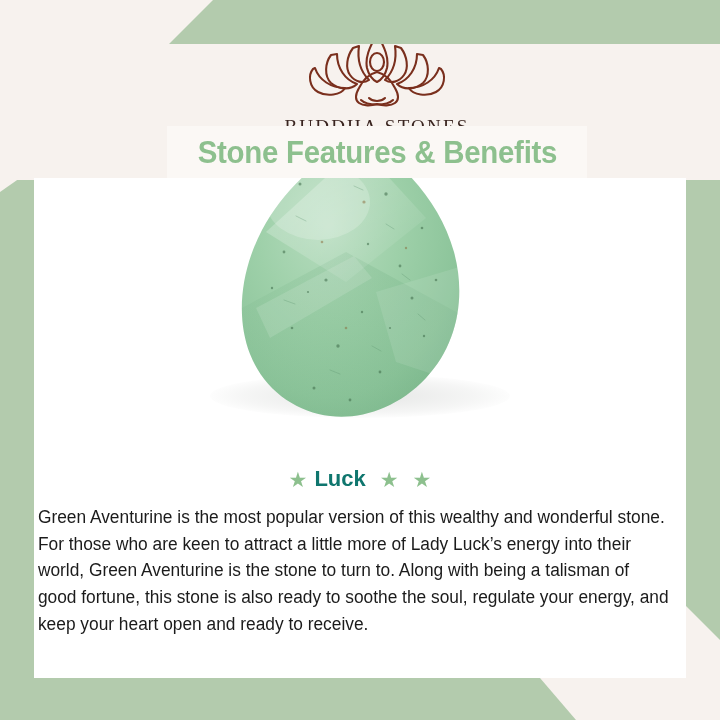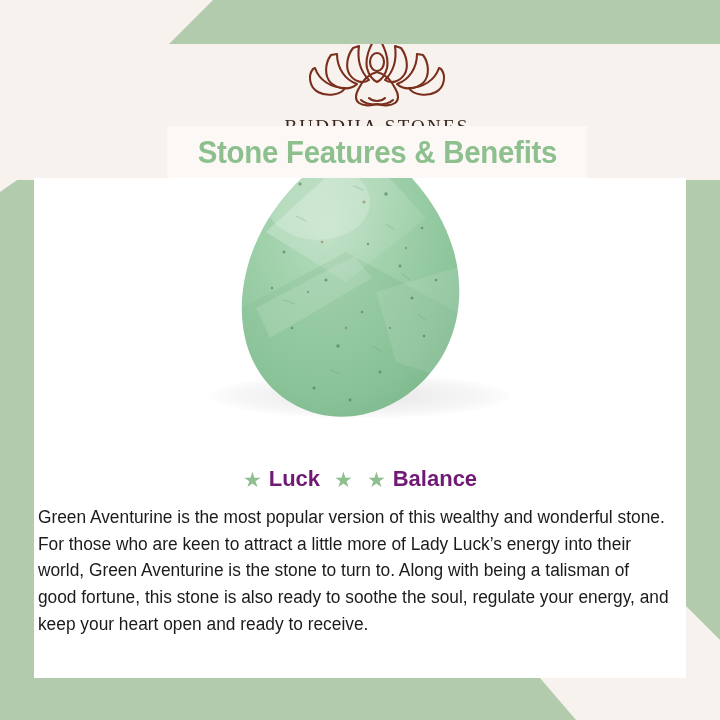--- a/index.html
+++ b/index.html
@@ -79,21 +79,21 @@
   .body-wrap{
     position:absolute;left:34px;top:440px;width:652px;height:238px;background:#ffffff;
   }
   .features{
     display:flex;justify-content:center;align-items:center;gap:14px;
     margin-top:26px;
   }
   .feature{display:flex;align-items:center;gap:7px;}
   .star{color:#8dc08e;font-size:21px;line-height:1;}
   .feature-label{
-    color:#701a75;font-size:22px;font-weight:bold;
+    color:#0f766e;font-size:22px;font-weight:bold;
     font-family:"Liberation Sans Narrow","Liberation Sans",sans-serif;
   }
   .paragraph{
     margin:12px 0 0 0;padding:0 4px 0 4px;
     color:#1b1b1b;font-size:17.6px;line-height:1.52;text-align:left;
     font-family:"Liberation Sans Narrow","Liberation Sans",sans-serif;
     transform:scaleX(0.985);transform-origin:left center;
   }
 </style>
 </head>
@@ -217,19 +217,18 @@
     <div class="features">
       <div class="feature">
         <span class="star">★</span>
         <span class="feature-label">Luck</span>
       </div>
       <div class="feature">
         <span class="star">★</span>
       </div>
       <div class="feature">
         <span class="star">★</span>
-        <span class="feature-label">Balance</span>
       </div>
     </div>
     <p class="paragraph">Green Aventurine is the most popular version of this wealthy and wonderful stone. For those who are keen to attract a little more of Lady Luck’s energy into their world, Green Aventurine is the stone to turn to. Along with being a talisman of good fortune, this stone is also ready to soothe the soul, regulate your energy, and keep your heart open and ready to receive.</p>
   </div>
 
 </div>
 
 </body></html>

